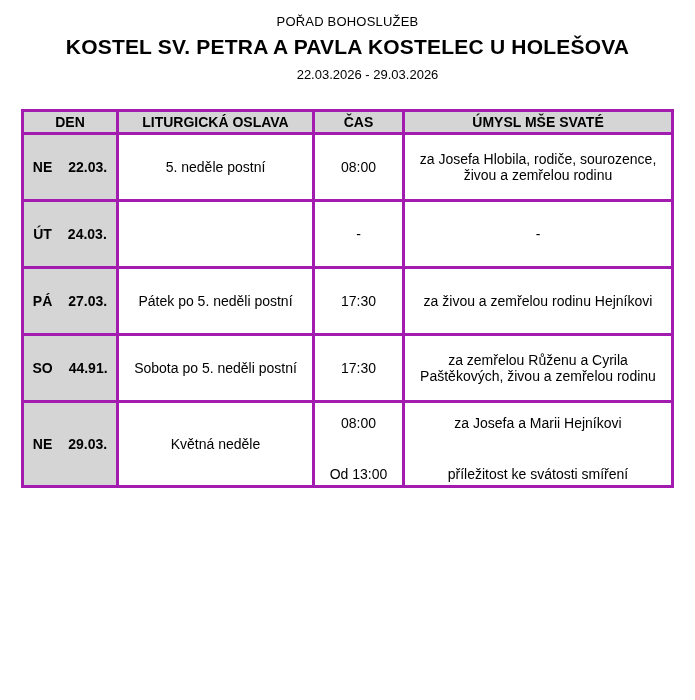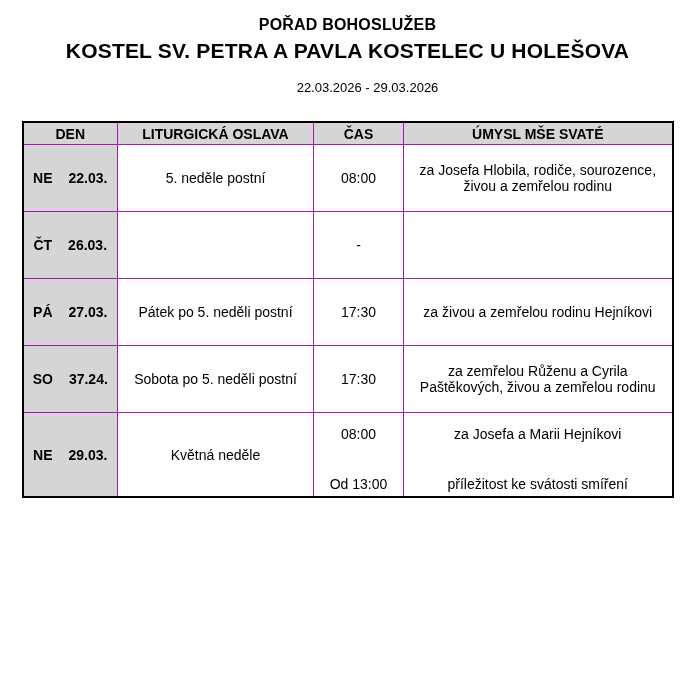--- a/index.html
+++ b/index.html
@@ -10,43 +10,43 @@
     color: #000000;
   }
   .page {
     width: 695px;
     height: 700px;
     padding-top: 13px;
     overflow: hidden;
   }
   .doc-header { text-align: center; line-height: 1.45; }
   .doc-title {
-    font-size: 16px;
-    font-weight: bold;
+    font-size: 13px;
+    font-weight: normal;
     letter-spacing: 0.2px;
   }
   .doc-church {
     font-size: 21px;
     font-weight: bold;
     letter-spacing: 0.2px;
   }
   .doc-dates {
     font-size: 13px;
-    margin-top: 12px;
+    margin-top: 4px;
     padding-left: 40px;
   }
   table.schedule {
     border-collapse: collapse;
     margin: 24px auto 0 auto;
     width: 650px;
     table-layout: fixed;
     border: 2px solid #000000;
   }
   .schedule th, .schedule td {
-    border: 1px solid #a21caf;
+    border: 3px solid #a21caf;
     text-align: center;
     vertical-align: middle;
     font-size: 14px;
     padding: 2px 6px;
   }
   .schedule th {
     background: #d5d5d5;
     font-weight: bold;
     font-size: 14px;
     height: 22px;
@@ -118,51 +118,51 @@
             <span>NE</span>
             <span>22.03.</span>
           </div>
         </td>
         <td>5. neděle postní</td>
         <td>08:00</td>
         <td>za Josefa Hlobila, rodiče, sourozence, živou a zemřelou rodinu</td>
       </tr>
 
 
-
-
       <tr class="data-row">
         <td class="day-cell">
           <div class="day-wrap">
-            <span>ČT</span>
-            <span>26.03.</span>
+            <span>ÚT</span>
+            <span>24.03.</span>
           </div>
         </td>
         <td></td>
         <td>-</td>
-        <td></td>
+        <td>-</td>
       </tr>
+
+
 
       <tr class="data-row">
         <td class="day-cell">
           <div class="day-wrap">
             <span>PÁ</span>
             <span>27.03.</span>
           </div>
         </td>
         <td>Pátek po 5. neděli postní</td>
         <td>17:30</td>
         <td>za živou a zemřelou rodinu Hejníkovi</td>
       </tr>
 
       <tr class="data-row">
         <td class="day-cell">
           <div class="day-wrap">
             <span>SO</span>
-            <span>37.24.</span>
+            <span>44.91.</span>
           </div>
         </td>
         <td>Sobota po 5. neděli postní</td>
         <td>17:30</td>
         <td>za zemřelou Růženu a Cyrila Paštěkových, živou a zemřelou rodinu</td>
       </tr>
 
       <tr class="data-row-last">
         <td class="day-cell">
           <div class="day-wrap">

